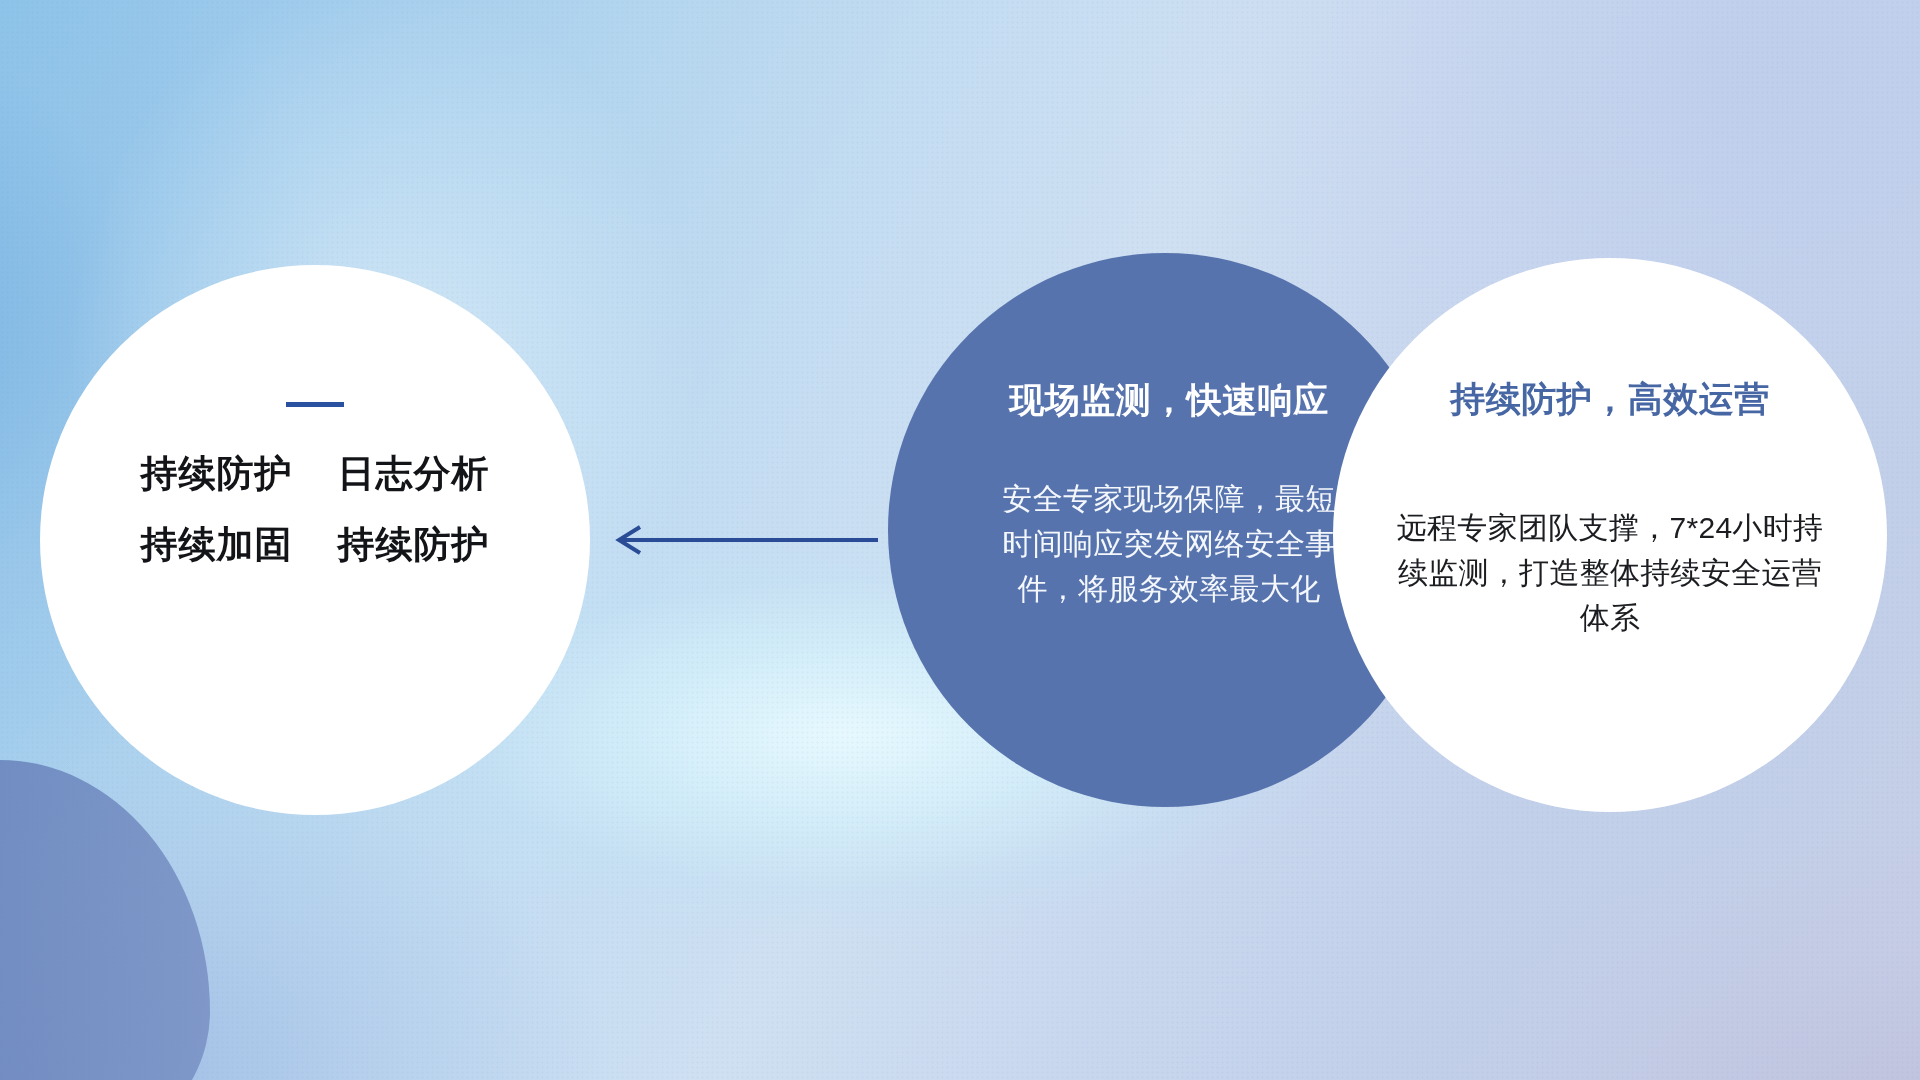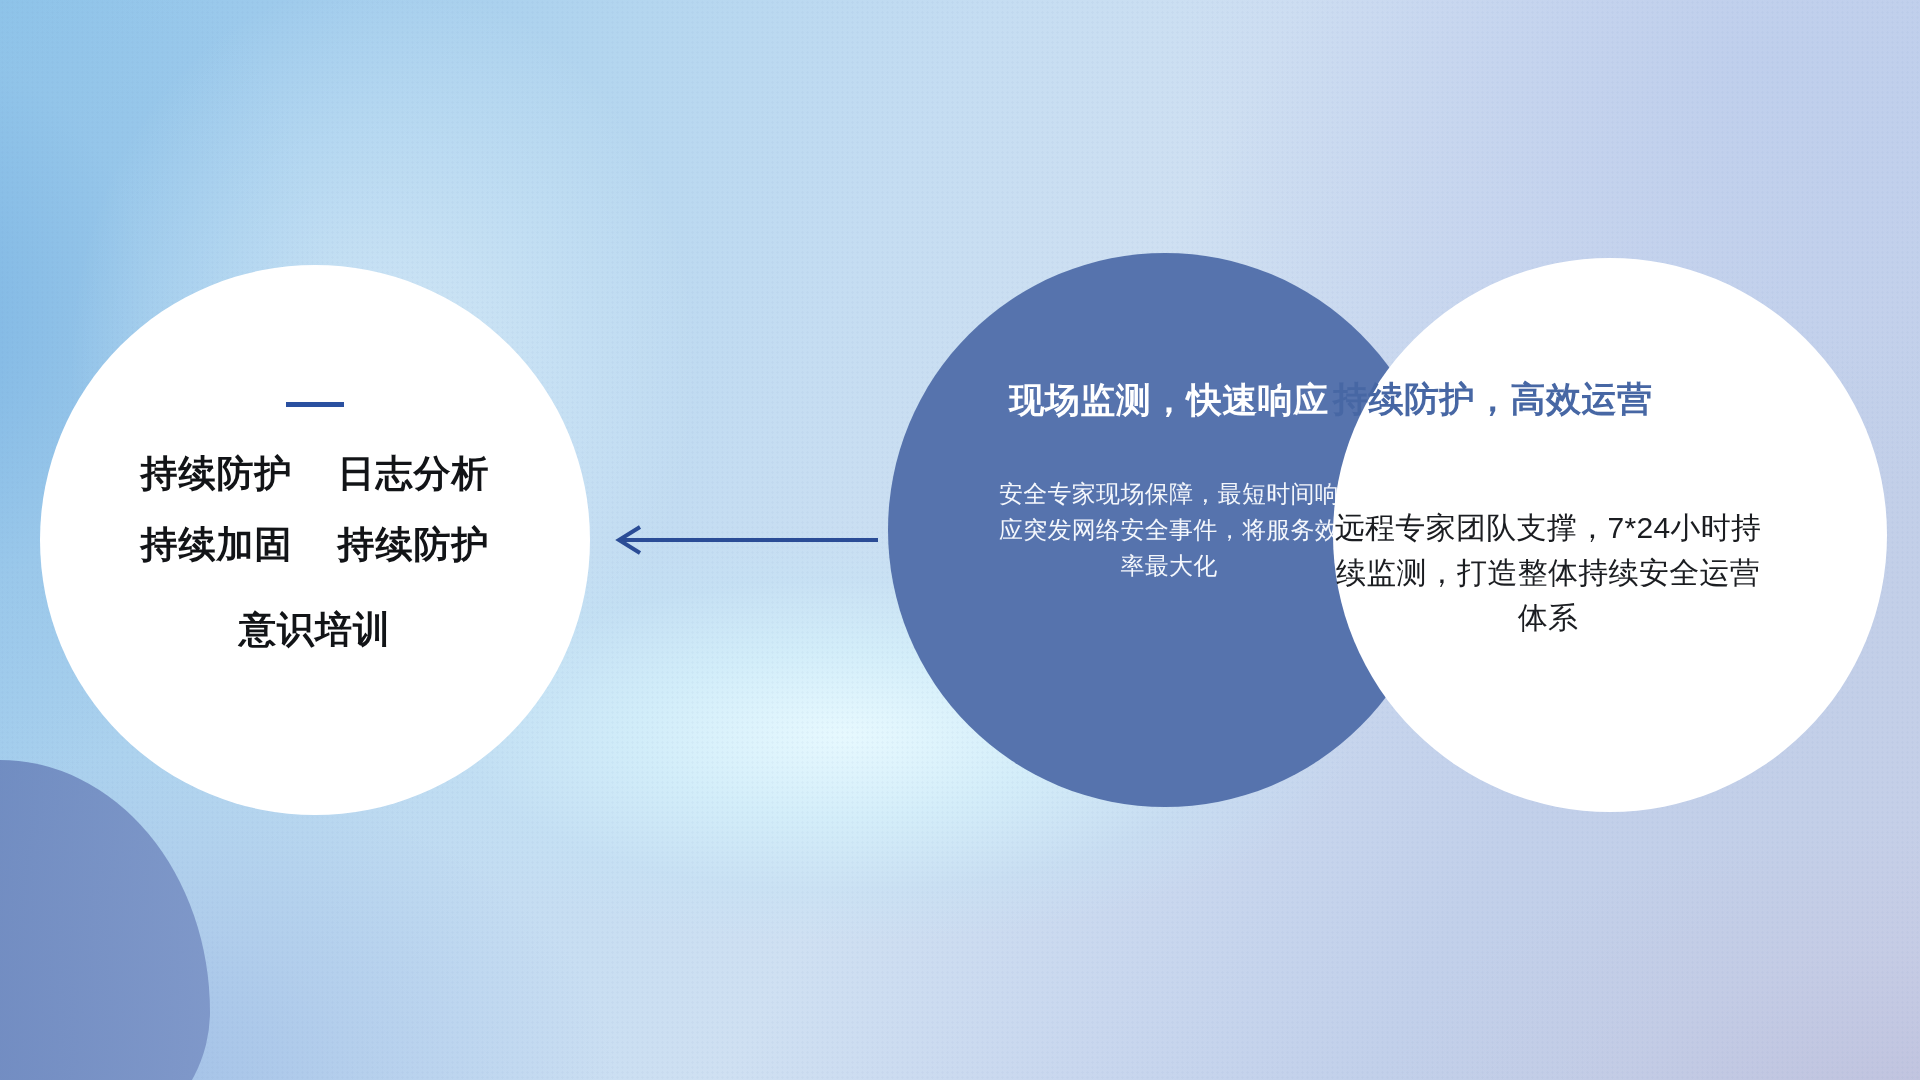--- a/index.html
+++ b/index.html
@@ -181,35 +181,35 @@
     font-size: 35px;
     font-weight: 700;
     color: #ffffff;
     letter-spacing: 0.5px;
     white-space: nowrap;
   }
 
   .mid-body {
     margin-top: 52px;
     width: 360px;
-    font-size: 24px;
+    font-size: 30px;
     line-height: 1.5;
     color: #f4f7fc;
     text-align: center;
     letter-spacing: 0.3px;
   }
 
   
   .right-inner {
     position: absolute;
     left: 0; top: 0;
     width: 554px; height: 554px;
     display: flex;
     flex-direction: column;
-    align-items: flex-start;
+    align-items: center;
   }
 
   .right-title {
     margin-top: 118px;
     font-size: 35px;
     font-weight: 700;
     color: #4767a4;
     letter-spacing: 0.5px;
     white-space: nowrap;
   }
@@ -247,21 +247,20 @@
   <div class="bg-layer bg-dots"></div>
 
   <div class="edge-shape edge-left-wedge"></div>
 
   <div class="circle" id="circle-left" style="background: rgb(255, 255, 255);">
     <div class="left-inner">
       <div class="left-dash" style="background: rgb(42, 80, 160);"></div>
       <div class="left-lines">
         <div class="left-line l1">持续防护    日志分析</div>
         <div class="left-line l2">持续加固    持续防护</div>
-        <div class="left-line l3">意识培训</div>
       </div>
     </div>
   </div>
 
   <div class="circle" id="circle-middle" style="background: rgb(86, 115, 173);">
     <div class="mid-inner">
       <div class="mid-title" style="color: rgb(255, 255, 255);">现场监测，快速响应</div>
       <div class="mid-body" style="color: rgb(244, 247, 252);">安全专家现场保障，最短时间响应突发网络安全事件，将服务效率最大化</div>
     </div>
   </div>

